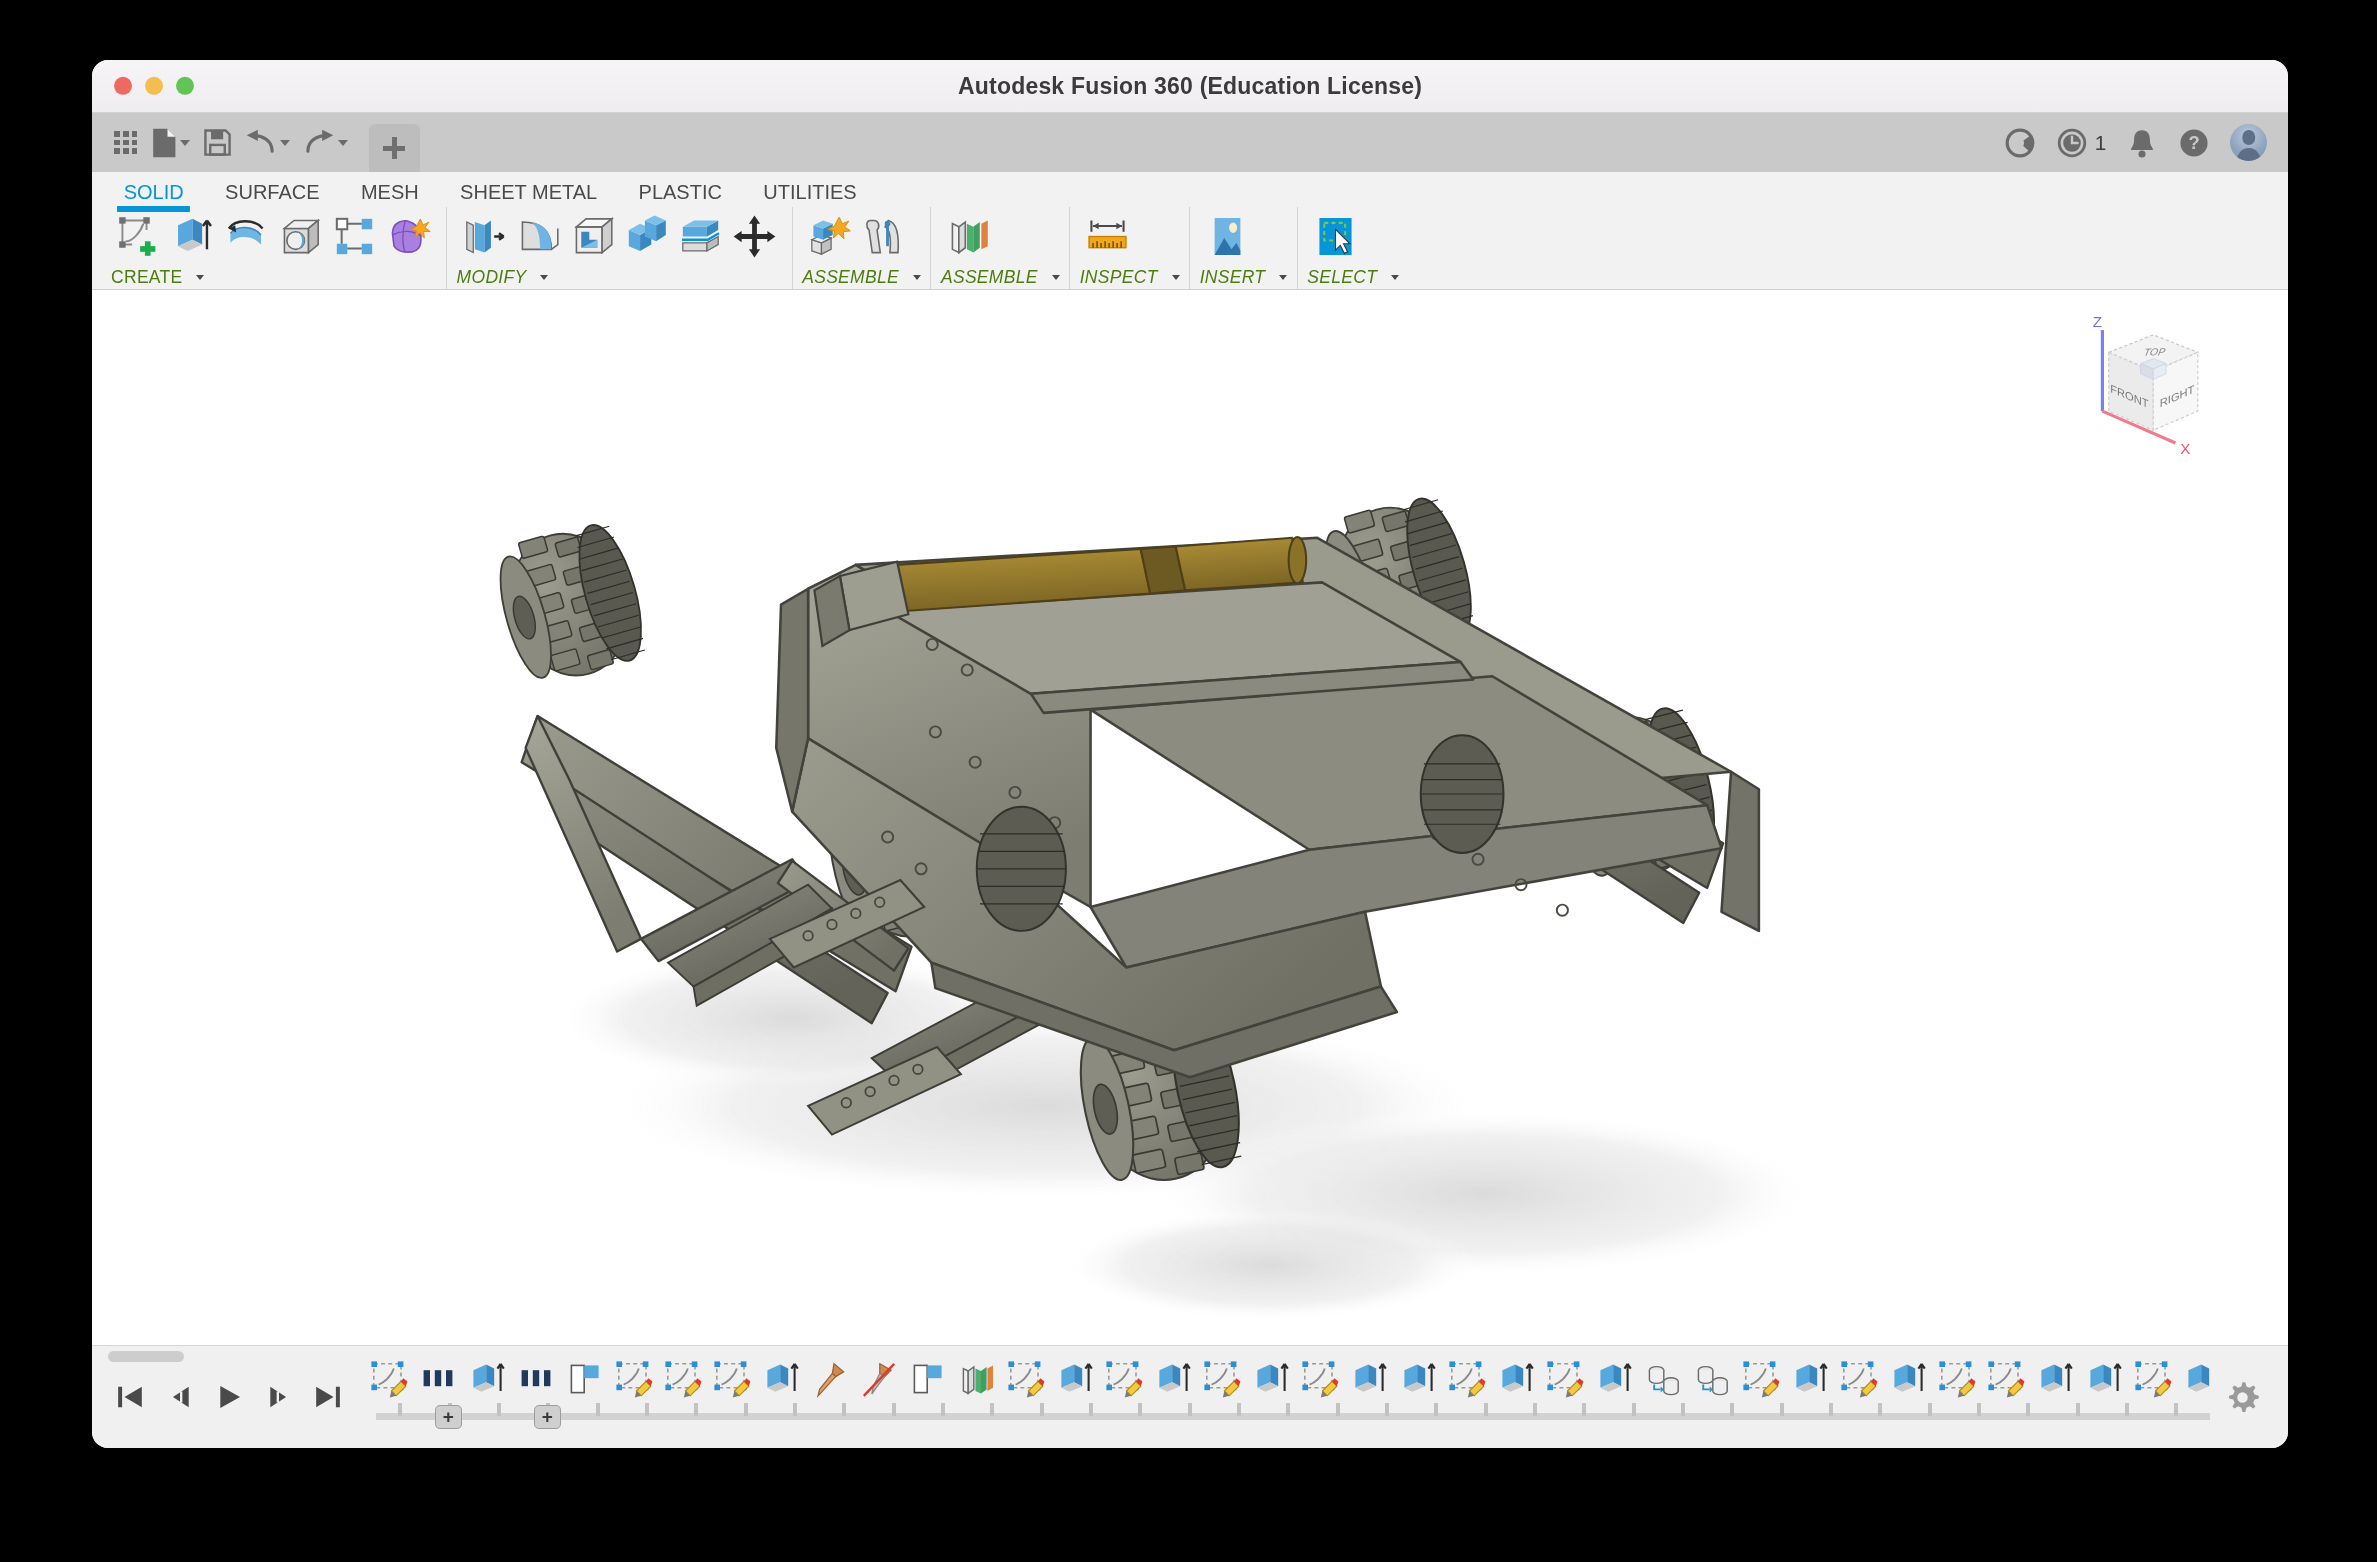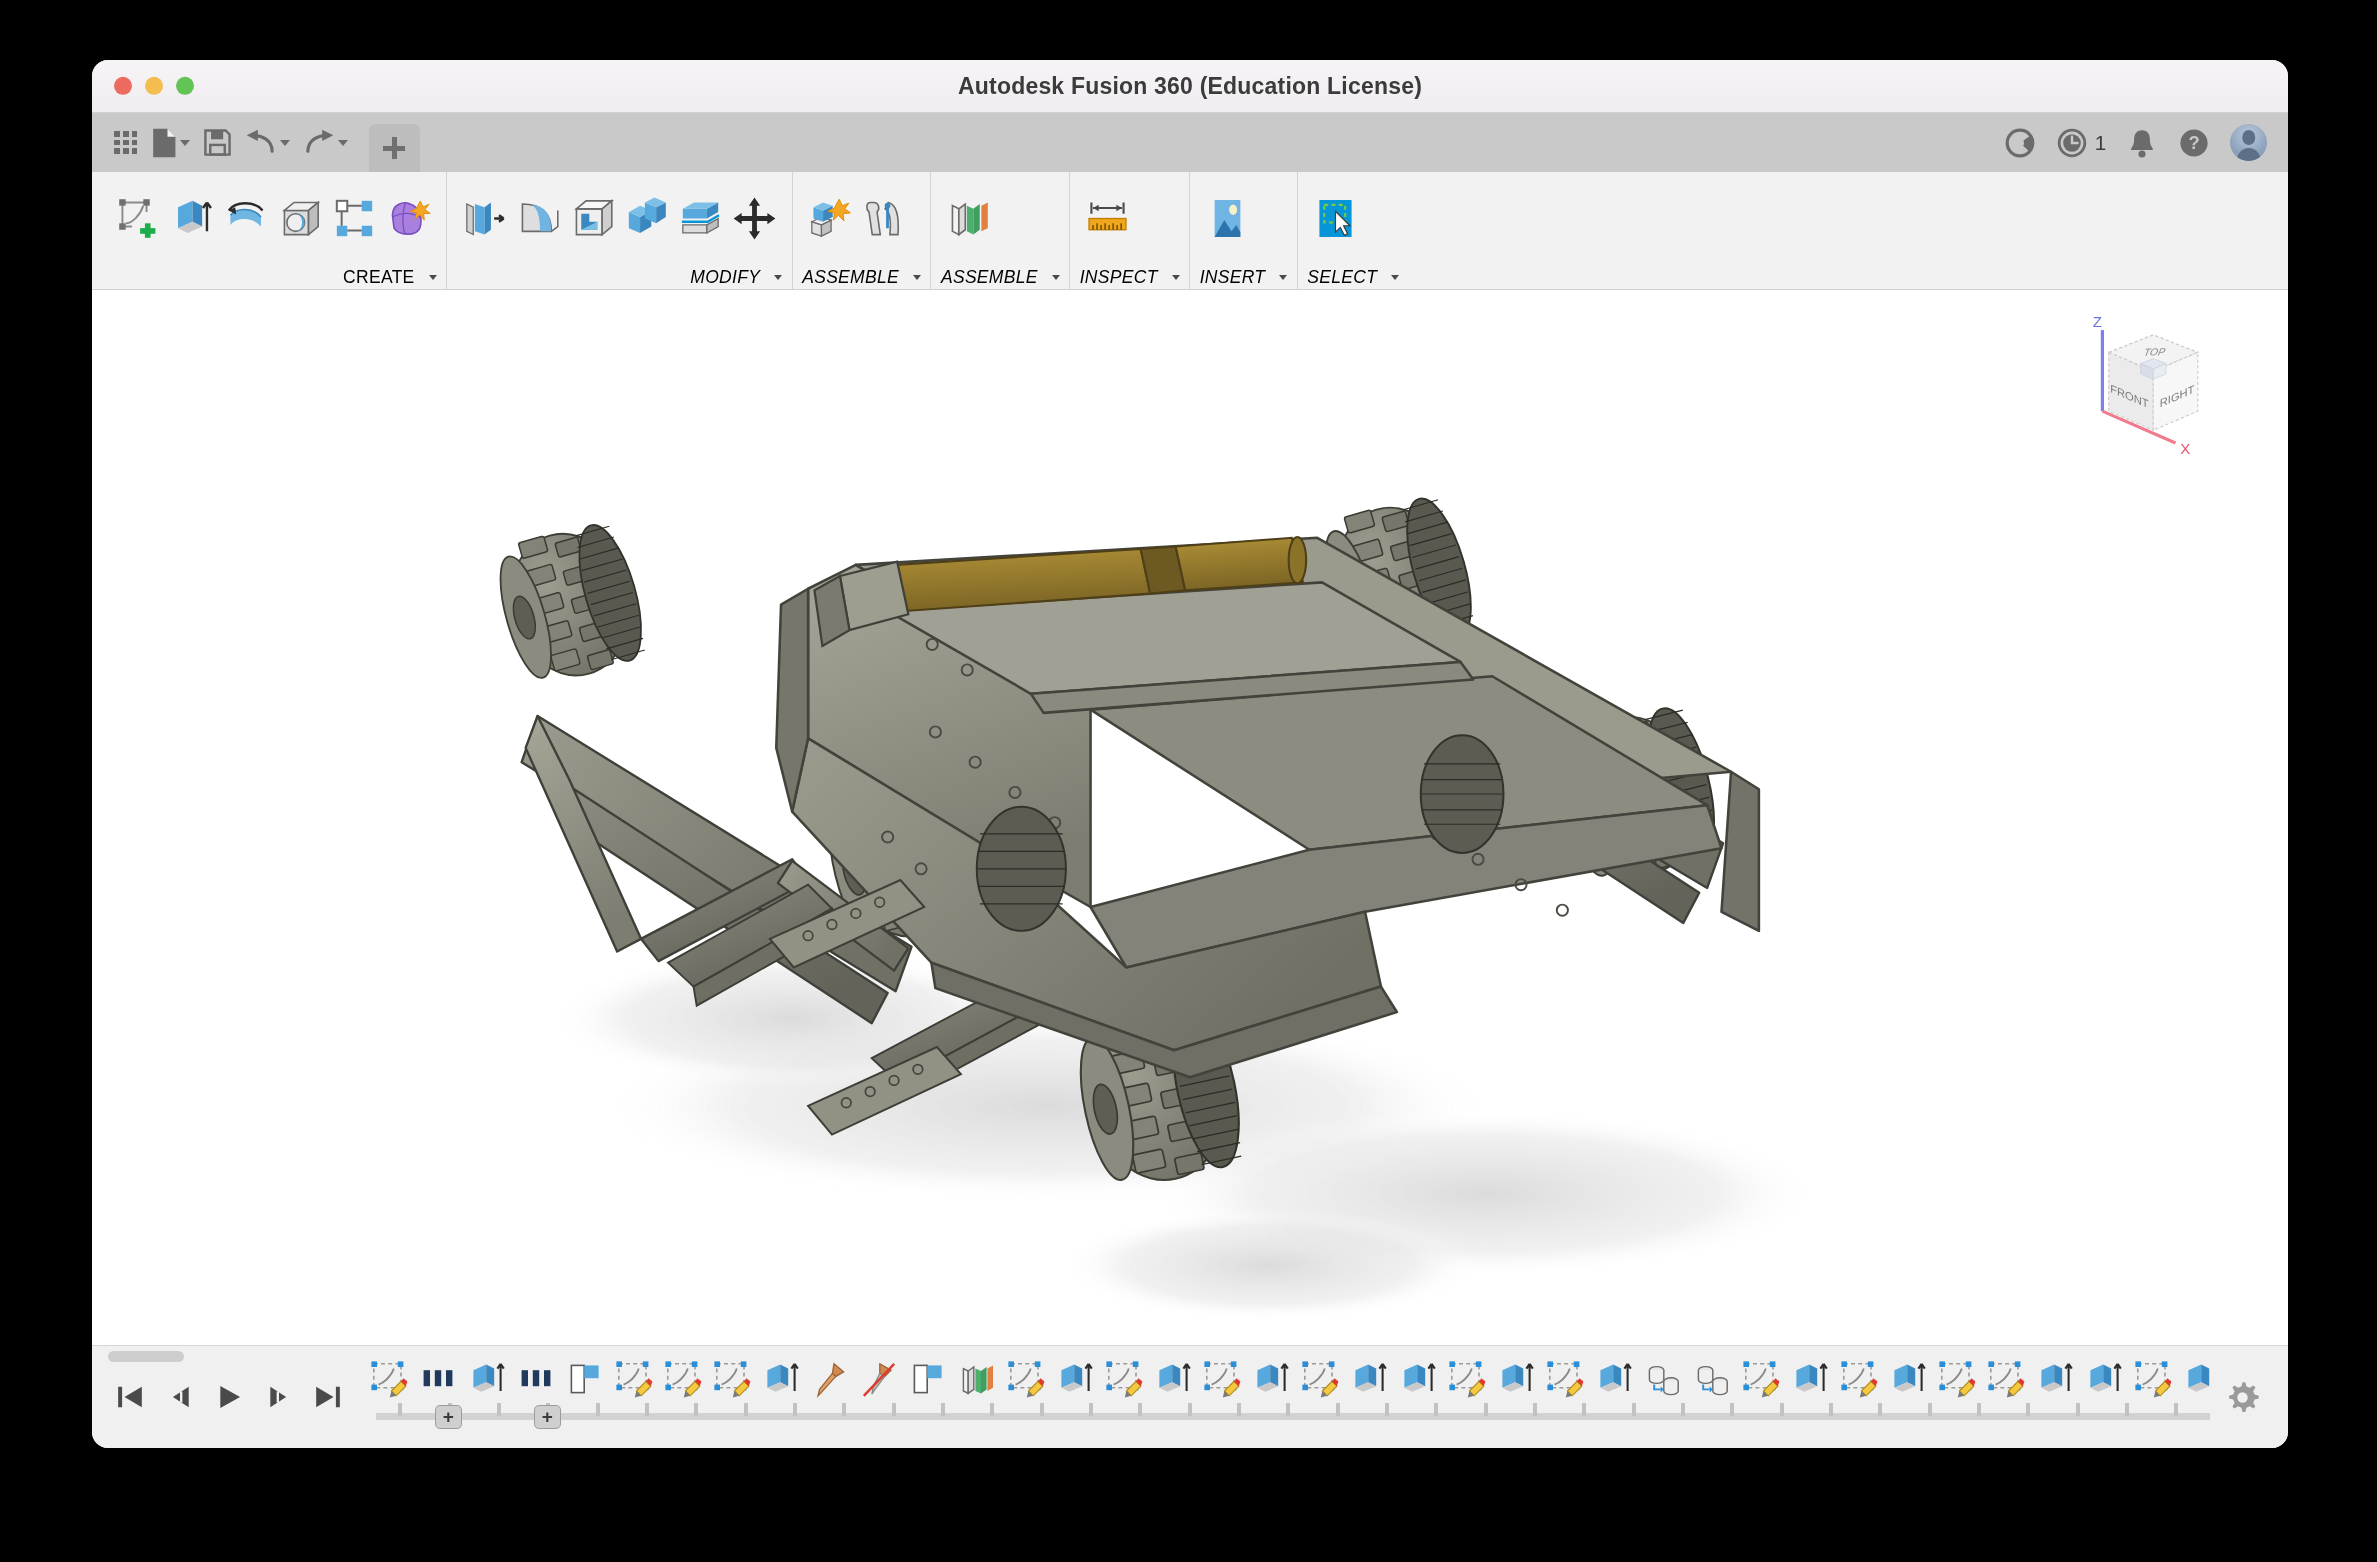--- a/index.html
+++ b/index.html
@@ -141,22 +141,22 @@
   .ws-tab.active::after {
     content: ""; position: absolute; left: 14.3px; right: 14.3px; bottom: -4.8px;
     height: 5.6px; background: #0696d7; border-radius: 0.8px;
   }
 
   #ribbon-groups { flex: 1; display: flex; align-items: stretch; padding-left: 9.5px; }
   .rgroup { display: flex; flex-direction: column; position: relative; padding: 0 9.5px; }
   .rgroup + .rgroup { border-left: 0.8px solid #d4d4d4; font-style: italic; }
   .ricons { flex: 1; display: flex; align-items: center; gap: 8px; padding: 0 4.8px; }
   .rlabel {
-    height: 24px; display: flex; align-items: center; justify-content: flex-end; gap: 14px;
-    font-size: 17.5px; color: #000000; letter-spacing: 0.3px;
+    height: 24px; display: flex; align-items: center; justify-content: flex-start; gap: 14px;
+    font-size: 17.5px; color: #4d7c0f; letter-spacing: 0.3px;
   }
   .rlabel .caret {
     width: 0; height: 0;
     border-left: 4.8px solid transparent; border-right: 4.8px solid transparent;
     border-top: 5.6px solid #4a4a4a;
   }
   .ricon { width: 46px; height: 49px; cursor: pointer; display: flex; align-items: center; justify-content: center; }
   .ricon svg { width: 45px; height: 45px; }
 
   
@@ -291,20 +291,28 @@
         </svg>
       </div>
       <div id="avatar"></div>
     </div>
   </div>
 
   <div id="ribbon">
 
 
     <div id="ribbon-main">
+      <div id="ws-tabs">
+        <div class="ws-tab active">SOLID</div>
+        <div class="ws-tab">SURFACE</div>
+        <div class="ws-tab">MESH</div>
+        <div class="ws-tab">SHEET METAL</div>
+        <div class="ws-tab">PLASTIC</div>
+        <div class="ws-tab">UTILITIES</div>
+      </div>
 
       <div id="ribbon-groups">
 
         <div class="rgroup">
           <div class="ricons">
             <div class="ricon">
               <svg viewBox="0 0 56 56">
                 <path d="M8 8 h30 M8 8 v30 M38 8 v12 M8 38 h12" stroke="#8a8a8a" stroke-width="2.4" fill="none"></path>
                 <rect x="4" y="4" width="8" height="8" fill="#707070"></rect>
                   <rect x="34" y="4" width="8" height="8" fill="#707070"></rect>

